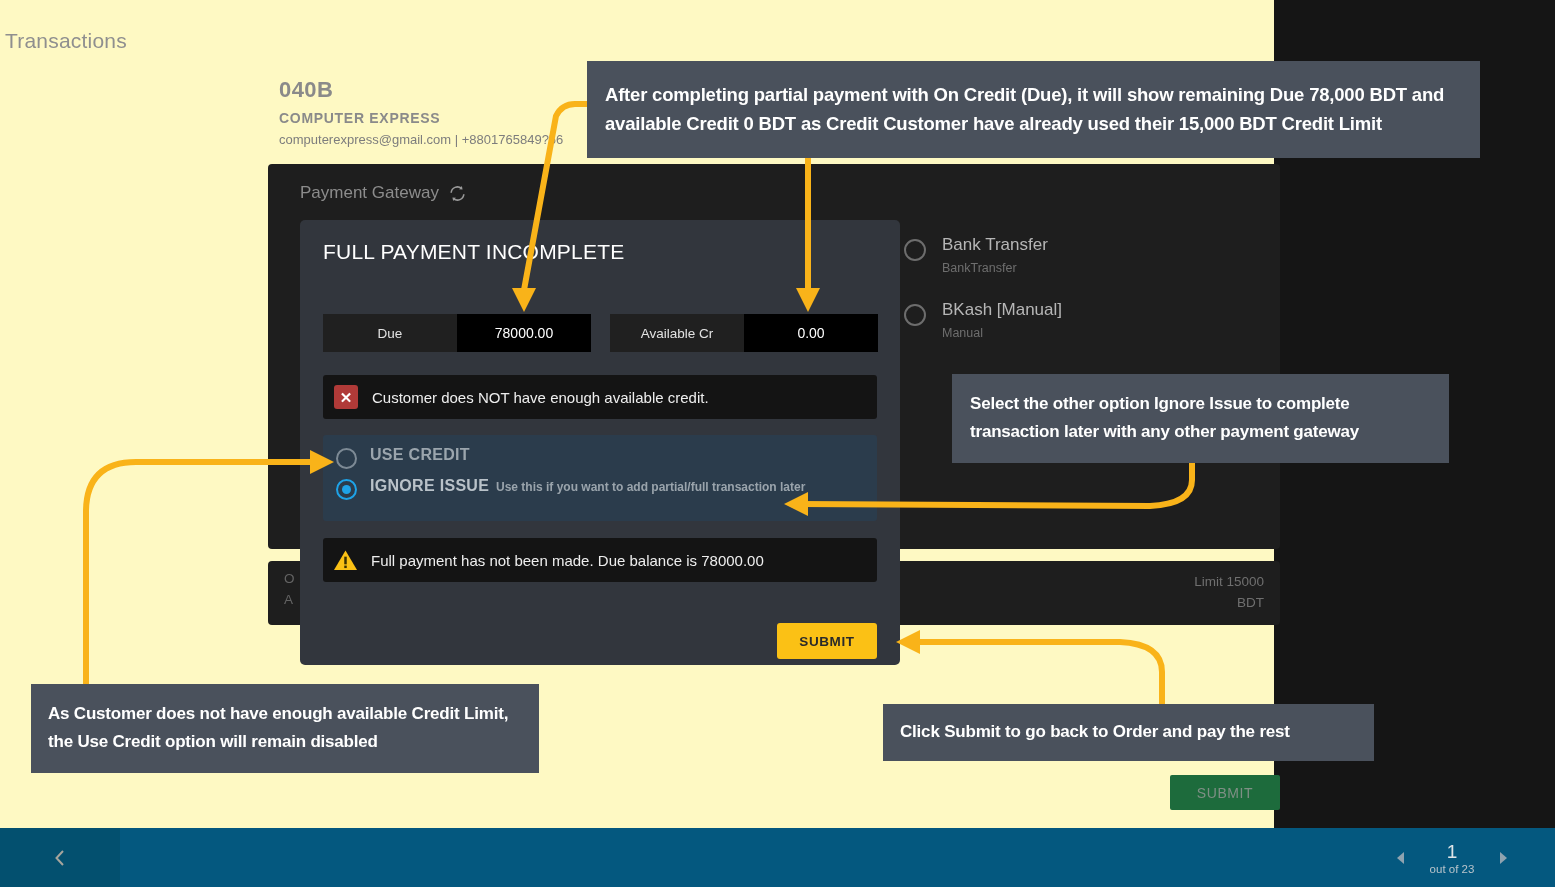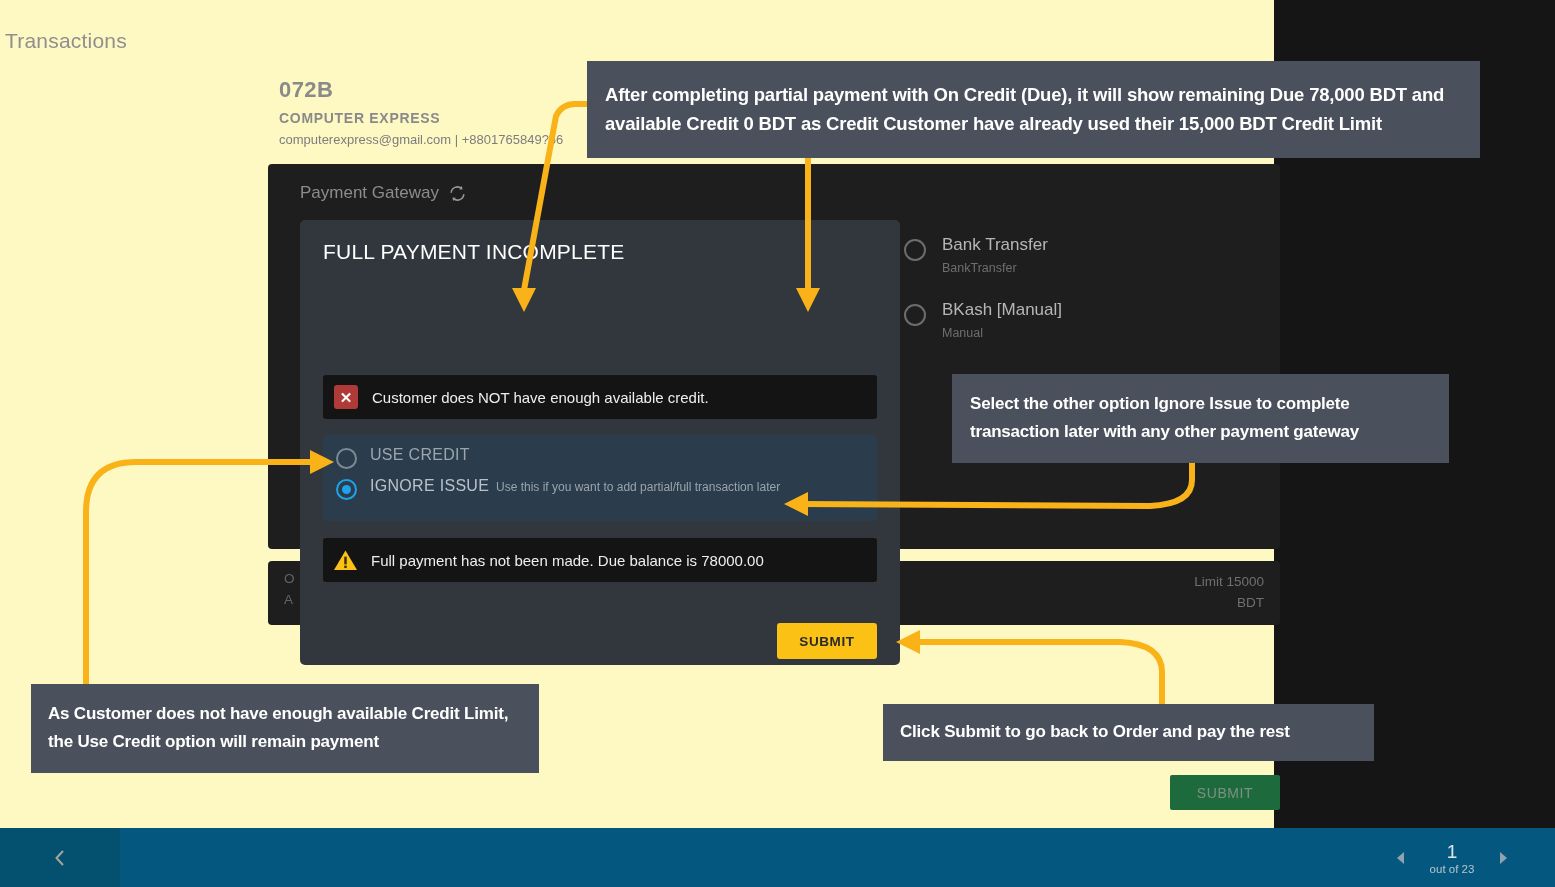--- a/index.html
+++ b/index.html
@@ -96,21 +96,21 @@
   }
   .err-box {
     width: 24px; height: 24px; background: #b03a38; border-radius: 3px;
     display: flex; align-items: center; justify-content: center;
     color: #ffffff; font-size: 15px; font-weight: bold; line-height: 1;
   }
   .alert-txt { font-size: 15px; color: #eeeeee; }
 
   .choice-box {
     position: absolute; left: 23px; top: 215px; width: 554px; height: 86px;
-    background: #2b3c4c; border-radius: 3px; padding: 9px 12px 0 0;
+    background: #2b3c4c; border-radius: 3px; padding: 9px 12px 0 0; font-weight: bold;
   }
   .choice-row { display: flex; align-items: flex-start; padding: 0 0 0 13px; }
   .choice-row.r1 { margin-bottom: 6px; }
   .radio-out {
     width: 21px; height: 21px; border: 2px solid #7d8a95; border-radius: 50%;
     flex: 0 0 auto; margin-top: 4px;
   }
   .radio-on {
     width: 21px; height: 21px; border: 2px solid #1ea3e8; border-radius: 50%;
     flex: 0 0 auto; margin-top: 4px; position: relative;
@@ -187,21 +187,21 @@
   .arrows { position: absolute; left: 0; top: 0; width: 1555px; height: 887px;
             pointer-events: none; }
 </style>
 </head>
 <body>
 
 <div id="root">
 
   <div class="page-title">Transactions</div>
 
-  <div class="cust-code">072B</div>
+  <div class="cust-code">040B</div>
   <div class="cust-name">COMPUTER EXPRESS</div>
   <div class="cust-contact">computerexpress@gmail.com | +8801765849?56</div>
 
   <div class="gateway-panel">
     <div class="gateway-label">
       <span>Payment Gateway</span>
       <svg class="refresh-icon" viewBox="0 0 24 24">
         <path d="M4 11a8 8 0 0 1 13.2-5.4" fill="none" stroke="#9a9a9a" stroke-width="2"></path>
         <path d="M17.5 2.6 18.4 7 14 6.6z" fill="#9a9a9a"></path>
         <path d="M20 13a8 8 0 0 1-13.2 5.4" fill="none" stroke="#9a9a9a" stroke-width="2"></path>
@@ -234,20 +234,30 @@
     </div>
     <div class="credit-limit">
       <div>Limit 15000</div>
       <div>BDT</div>
     </div>
   </div>
 
   <div class="dialog">
     <div class="dlg-title">FULL PAYMENT INCOMPLETE</div>
 
+    <div class="amt-row">
+      <div class="amt-group g1">
+        <div class="amt-label">Due</div>
+        <div class="amt-value">78000.00</div>
+      </div>
+      <div class="amt-group g2">
+        <div class="amt-label">Available Cr</div>
+        <div class="amt-value">0.00</div>
+      </div>
+    </div>
 
     <div class="alert-bar">
       <span class="err-box">✕</span>
       <span class="alert-txt">Customer does NOT have enough available credit.</span>
     </div>
 
     <div class="choice-box">
       <div class="choice-row r1">
         <span class="radio-out"></span>
         <span class="choice-name">USE CREDIT</span>
@@ -310,16 +320,16 @@
       <path d="M524 312 L512 288 L536 288 Z"></path>
       <path d="M808 312 L796 288 L820 288 Z"></path>
       <path d="M334 462 L310 450 L310 474 Z"></path>
       <path d="M784 504 L808 492 L808 516 Z"></path>
       <path d="M896 642 L920 630 L920 654 Z"></path>
     </g>
   </svg>
 
   <div class="callout c-top">After completing partial payment with On Credit (Due), it will show remaining Due 78,000 BDT and available Credit 0 BDT as Credit Customer have already used their 15,000 BDT Credit Limit</div>
   <div class="callout c-right">Select the other option Ignore Issue to complete transaction later with any other payment gateway</div>
-  <div class="callout c-left">As Customer does not have enough available Credit Limit, the Use Credit option will remain payment</div>
+  <div class="callout c-left">As Customer does not have enough available Credit Limit, the Use Credit option will remain disabled</div>
   <div class="callout c-bot">Click Submit to go back to Order and pay the rest</div>
 
 </div>
 
 </body></html>

